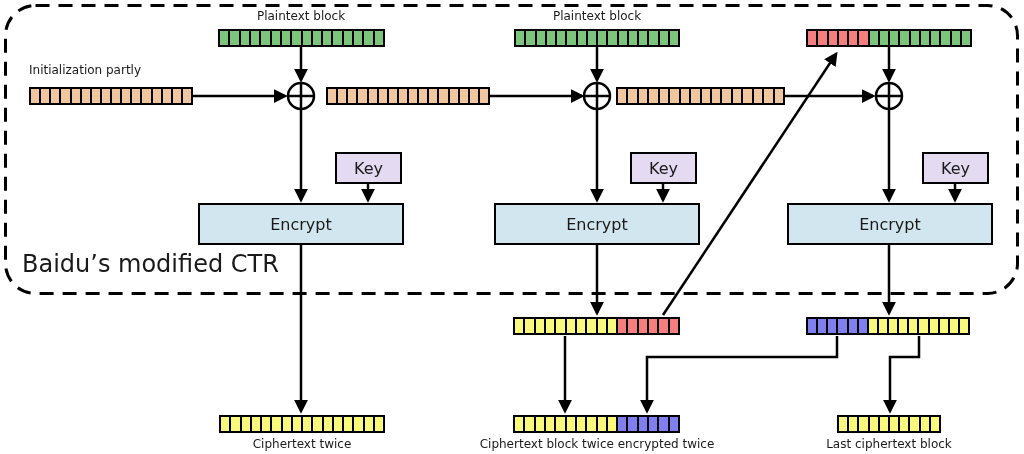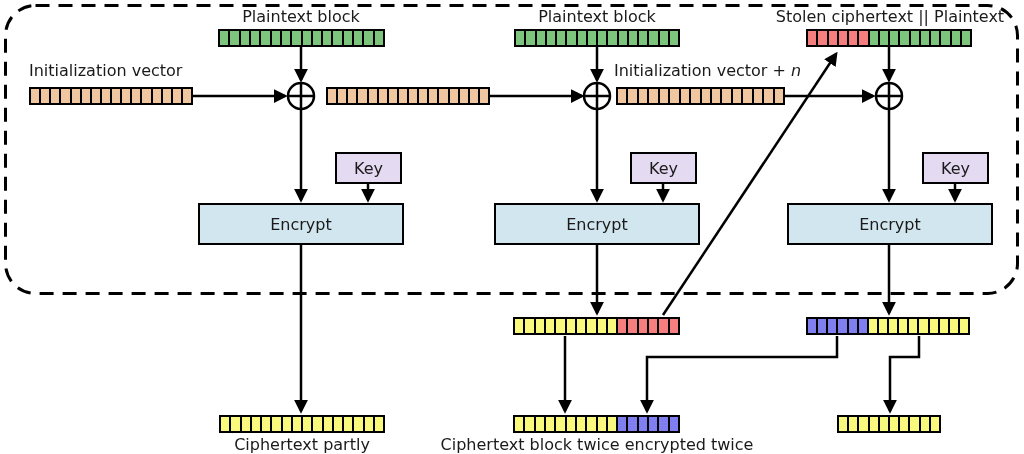--- a/index.html
+++ b/index.html
@@ -12,21 +12,21 @@
     color: #1a1a1a;
     overflow: hidden;
   }
   #wires { position: absolute; left: 0; top: 0; }
   .wire { fill: none; stroke: var(--line, #000); stroke-width: 2.5; }
   .dashedborder { fill: none; stroke: var(--line, #000); stroke-width: 3; stroke-dasharray: 14 9; }
   .xorcircle { fill: #ffffff; stroke: var(--line, #000); stroke-width: 2.5; }
 
   .lbl {
     position: absolute;
-    font-size: 16px;
+    font-size: 12px;
     line-height: 19px;
     white-space: nowrap;
   }
   .center { transform: translateX(-50%); }
   .title-lbl { font-size: 24px; line-height: 28px; }
   .ital { font-style: italic; }
 
   .cellblock {
     position: absolute;
     height: 18px;
@@ -100,21 +100,20 @@
       <path class="wire" d="M584,96 H610 M597,83 V109"></path>
     </g>
     <g>
       <circle class="xorcircle" cx="889" cy="96" r="13"></circle>
       <path class="wire" d="M876,96 H902 M889,83 V109"></path>
     </g>
   </svg>
 
   <div class="lbl center" style="left:301px; top:7px;">Plaintext block</div>
   <div class="lbl center" style="left:597px; top:7px;">Plaintext block</div>
-  <div class="lbl center" style="left:890px; top:7px;">Stolen ciphertext || Plaintext</div>
 
   <div class="cellblock" style="left:218px; top:29px; width:167px;">
       <div class="cell" style="background: rgb(125, 197, 125);"></div>
       <div class="cell" style="background: rgb(125, 197, 125);"></div>
       <div class="cell" style="background: rgb(125, 197, 125);"></div>
       <div class="cell" style="background: rgb(125, 197, 125);"></div>
       <div class="cell" style="background: rgb(125, 197, 125);"></div>
       <div class="cell" style="background: rgb(125, 197, 125);"></div>
       <div class="cell" style="background: rgb(125, 197, 125);"></div>
       <div class="cell" style="background: rgb(125, 197, 125);"></div>
@@ -158,24 +157,21 @@
       <div class="cell" style="background: rgb(125, 197, 125);"></div>
       <div class="cell" style="background: rgb(125, 197, 125);"></div>
       <div class="cell" style="background: rgb(125, 197, 125);"></div>
       <div class="cell" style="background: rgb(125, 197, 125);"></div>
       <div class="cell" style="background: rgb(125, 197, 125);"></div>
       <div class="cell" style="background: rgb(125, 197, 125);"></div>
       <div class="cell" style="background: rgb(125, 197, 125);"></div>
     </div>
 
   <div class="lbl" style="left:29px;  top:61px;">
-    <span>Initialization vector</span>
-  </div>
-  <div class="lbl" style="left:614px; top:61px;">
-    <span>Initialization vector + </span><span class="ital">n</span>
+    <span>Initialization partly</span>
   </div>
 
   <div class="cellblock" style="left:29px;  top:87px; width:164px;">
       <div class="cell" style="background: rgb(240, 198, 160);"></div>
       <div class="cell" style="background: rgb(240, 198, 160);"></div>
       <div class="cell" style="background: rgb(240, 198, 160);"></div>
       <div class="cell" style="background: rgb(240, 198, 160);"></div>
       <div class="cell" style="background: rgb(240, 198, 160);"></div>
       <div class="cell" style="background: rgb(240, 198, 160);"></div>
       <div class="cell" style="background: rgb(240, 198, 160);"></div>
@@ -239,20 +235,21 @@
   <div class="encryptbox" style="left:198px; top:203px;">
     <span>Encrypt</span>
   </div>
   <div class="encryptbox" style="left:494px; top:203px;">
     <span>Encrypt</span>
   </div>
   <div class="encryptbox" style="left:787px; top:203px;">
     <span>Encrypt</span>
   </div>
 
+  <div class="lbl title-lbl" style="left:22px; top:250px;">Baidu’s modified CTR</div>
 
   <div class="cellblock" style="left:513px; top:317px; width:167px;">
       <div class="cell" style="background: rgb(249, 249, 126);"></div>
       <div class="cell" style="background: rgb(249, 249, 126);"></div>
       <div class="cell" style="background: rgb(249, 249, 126);"></div>
       <div class="cell" style="background: rgb(249, 249, 126);"></div>
       <div class="cell" style="background: rgb(249, 249, 126);"></div>
       <div class="cell" style="background: rgb(249, 249, 126);"></div>
       <div class="cell" style="background: rgb(249, 249, 126);"></div>
       <div class="cell" style="background: rgb(249, 249, 126);"></div>
@@ -326,16 +323,17 @@
       <div class="cell" style="background: rgb(249, 249, 126);"></div>
       <div class="cell" style="background: rgb(249, 249, 126);"></div>
       <div class="cell" style="background: rgb(249, 249, 126);"></div>
       <div class="cell" style="background: rgb(249, 249, 126);"></div>
       <div class="cell" style="background: rgb(249, 249, 126);"></div>
       <div class="cell" style="background: rgb(249, 249, 126);"></div>
       <div class="cell" style="background: rgb(249, 249, 126);"></div>
       <div class="cell" style="background: rgb(249, 249, 126);"></div>
     </div>
 
-  <div class="lbl center" style="left:302px; top:435px;">Ciphertext partly</div>
+  <div class="lbl center" style="left:302px; top:435px;">Ciphertext twice</div>
   <div class="lbl center" style="left:597px; top:435px;">Ciphertext block twice encrypted twice</div>
+  <div class="lbl center" style="left:889px; top:435px;">Last ciphertext block</div>
 
 </div>
 
 </body></html>

